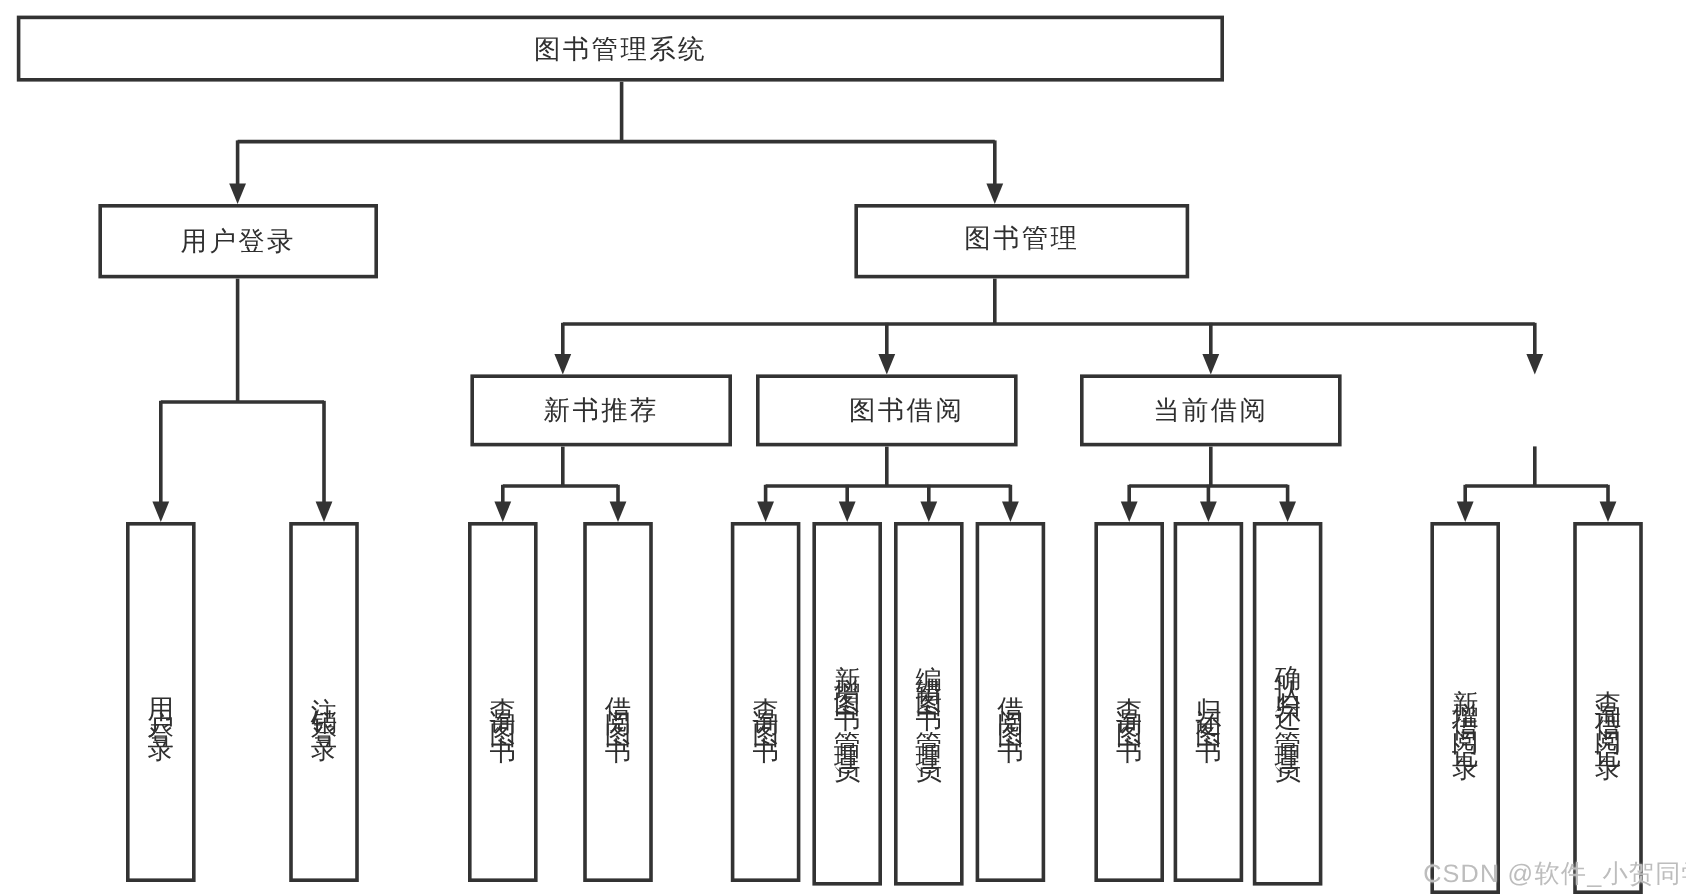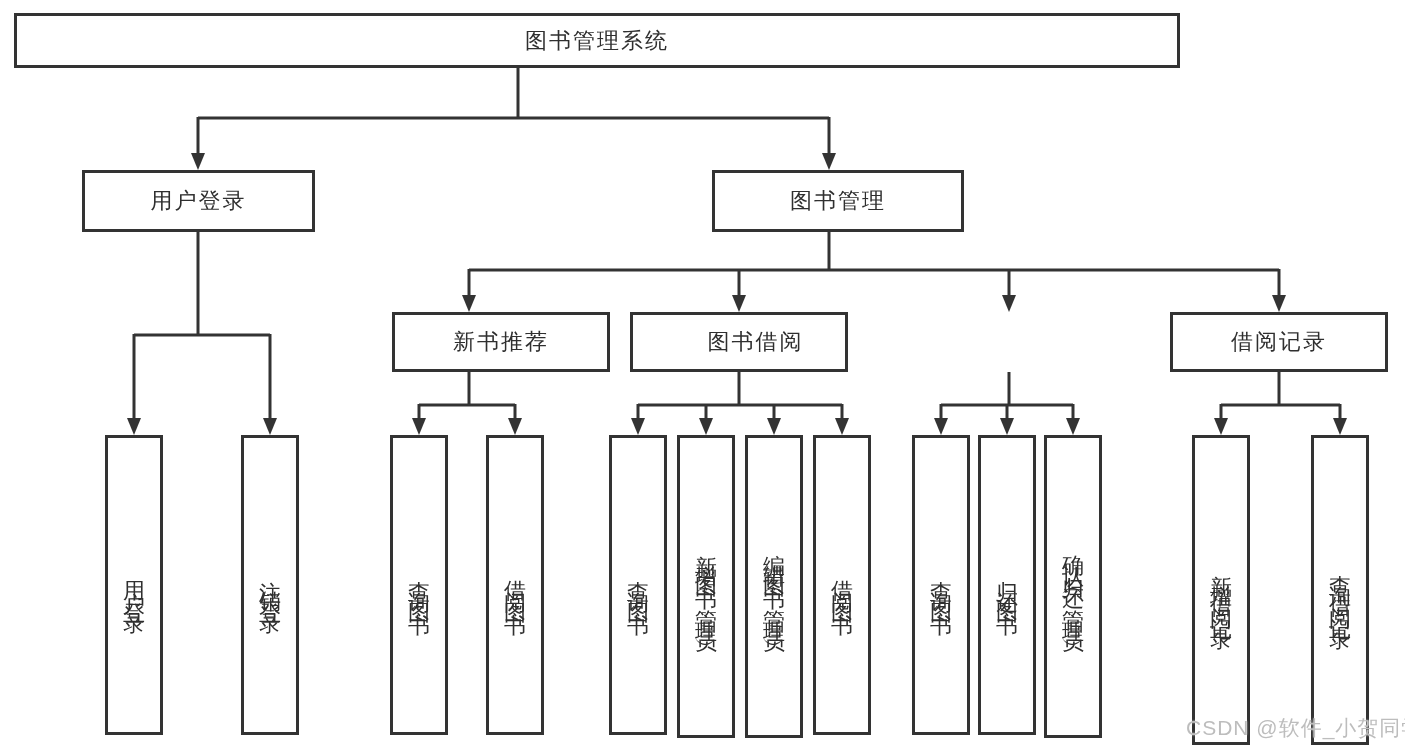--- a/index.html
+++ b/index.html
@@ -134,28 +134,28 @@
       <path d="M774 435 l-7 -17 h14 z"></path>
       <path d="M842 435 l-7 -17 h14 z"></path>
       <path d="M941 435 l-7 -17 h14 z"></path>
       <path d="M1007 435 l-7 -17 h14 z"></path>
       <path d="M1073 435 l-7 -17 h14 z"></path>
       <path d="M1221 435 l-7 -17 h14 z"></path>
       <path d="M1340 435 l-7 -17 h14 z"></path>
     </g>
   </svg>
 
-  <div class="node h root" style="left:14px; top:13px; width:1166px; height:55px;">图书管理系统</div>
+  <div class="node h root" style="left:14px; top:13px; width:1006px; height:55px;">图书管理系统</div>
 
   <div class="node h" style="left:82px; top:170px; width:233px; height:62px;">用户登录</div>
-  <div class="node h" style="left:712px; top:170px; width:252px; height:62px;">图书管理</div>
+  <div class="node h" style="left:712px; top:170px; width:279px; height:62px;font-family:Liberation Mono, monospace;">图书管理</div>
 
   <div class="node h" style="left:360px; top:312px; width:218px; height:60px;margin-left:32px;">新书推荐</div>
   <div class="node h" style="left:630px; top:312px; width:218px; height:60px;padding-left:33px;">图书借阅</div>
-  <div class="node h" style="left:1170px; top:312px; width:218px; height:60px;">借阅记录</div>
+  <div class="node h" style="left:900px; top:312px; width:218px; height:60px;">当前借阅</div>
 
   <div class="node leaf" style="left:105px; top:435px; width:58px; height:300px;">
     <span class="vtext">用户登录</span>
   </div>
   <div class="node leaf" style="left:241px; top:435px; width:58px; height:300px;">
     <span class="vtext">注销登录</span>
   </div>
 
   <div class="node leaf" style="left:390px; top:435px; width:58px; height:300px;">
     <span class="vtext">查询图书</span>

